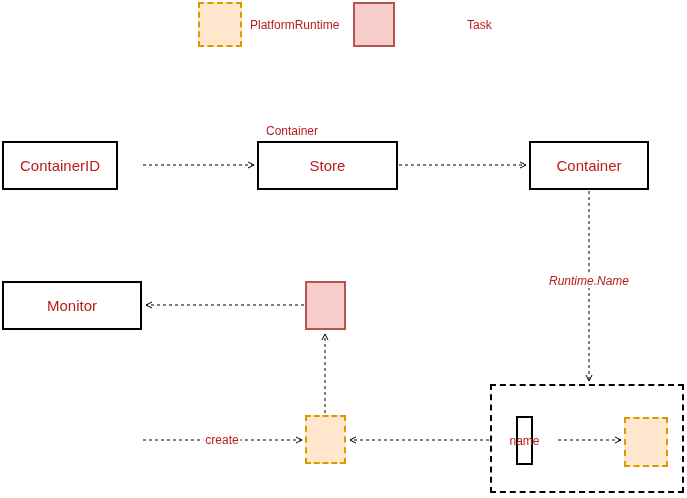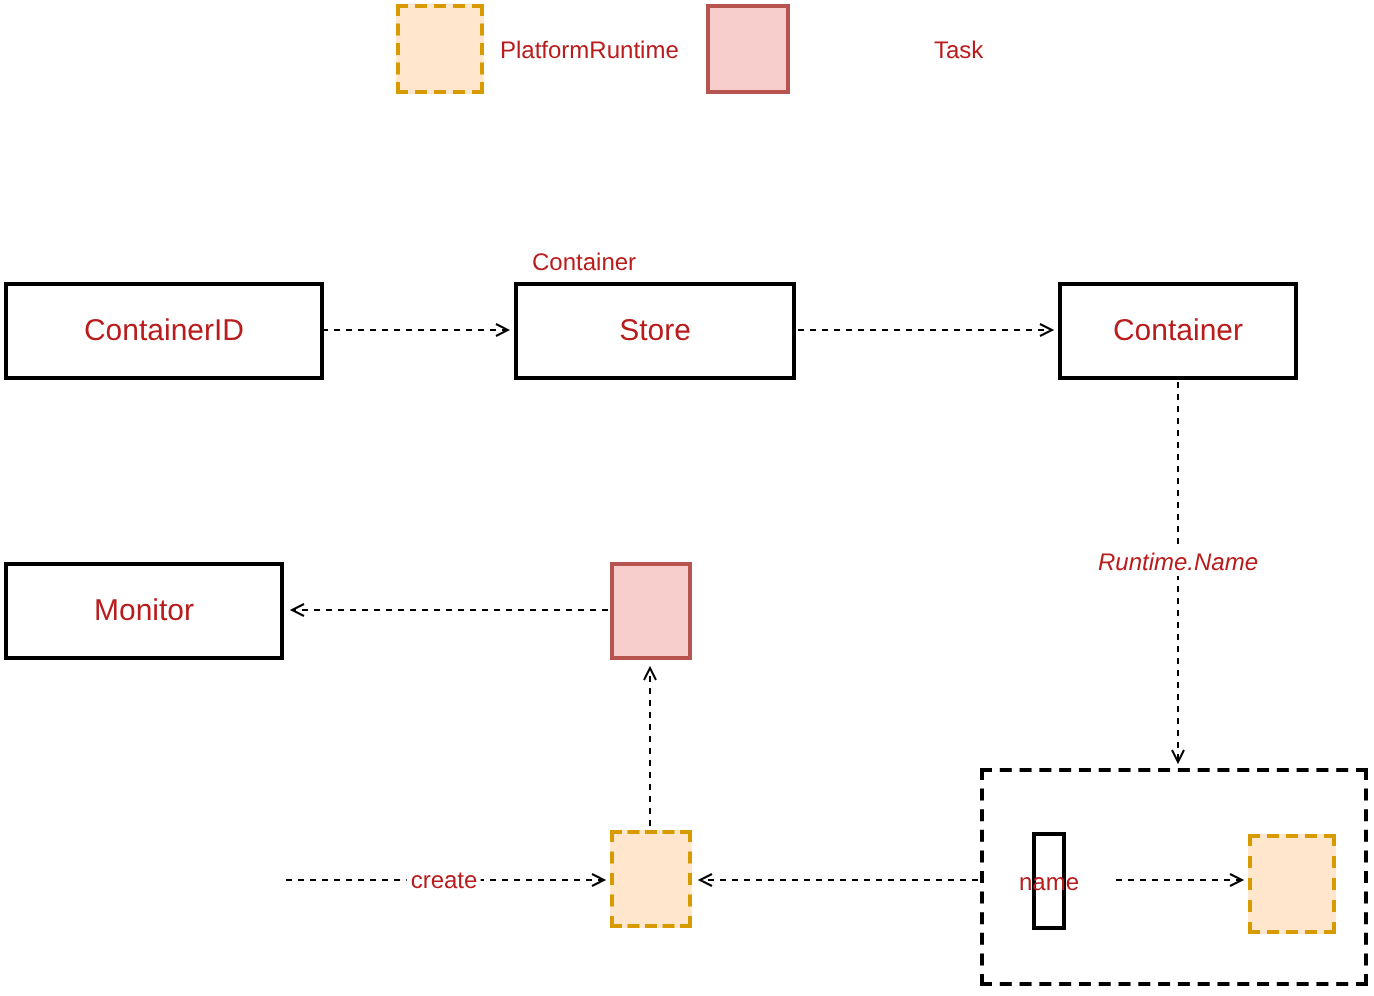--- a/index.html
+++ b/index.html
@@ -92,21 +92,21 @@
     <line x1="143" y1="440" x2="302" y2="440" stroke="#000000" stroke-width="1" stroke-dasharray="3 3" marker-end="url(#arrowOpen)"></line>
     <line x1="489" y1="440" x2="350" y2="440" stroke="#000000" stroke-width="1" stroke-dasharray="3 3" marker-end="url(#arrowOpen)"></line>
     <line x1="558" y1="440" x2="621" y2="440" stroke="#000000" stroke-width="1" stroke-dasharray="3 3" marker-end="url(#arrowOpen)"></line>
   </svg>
 
   <div class="swatch orange" style="left:198px; top:2px; width:44px; height:45px;"></div>
   <div class="legend-label" style="left:250px;">PlatformRuntime</div>
   <div class="swatch pink" style="left:353px; top:2px; width:42px; height:45px;"></div>
   <div class="legend-label" style="left:422px;margin-left:45px;">Task</div>
 
-  <div class="node" style="left:2px; top:141px; width:160px; height:49px;">
+  <div class="node" style="left:2px; top:141px; width:116px; height:49px;">
     <span>ContainerID</span>
   </div>
 
   <div class="small-label" style="left:266px; top:125px;">Container</div>
   <div class="node" style="left:257px; top:141px; width:141px; height:49px;">
     <span>Store</span>
   </div>
 
   <div class="node" style="left:529px; top:141px; width:120px; height:49px;">
     <span>Container</span>

